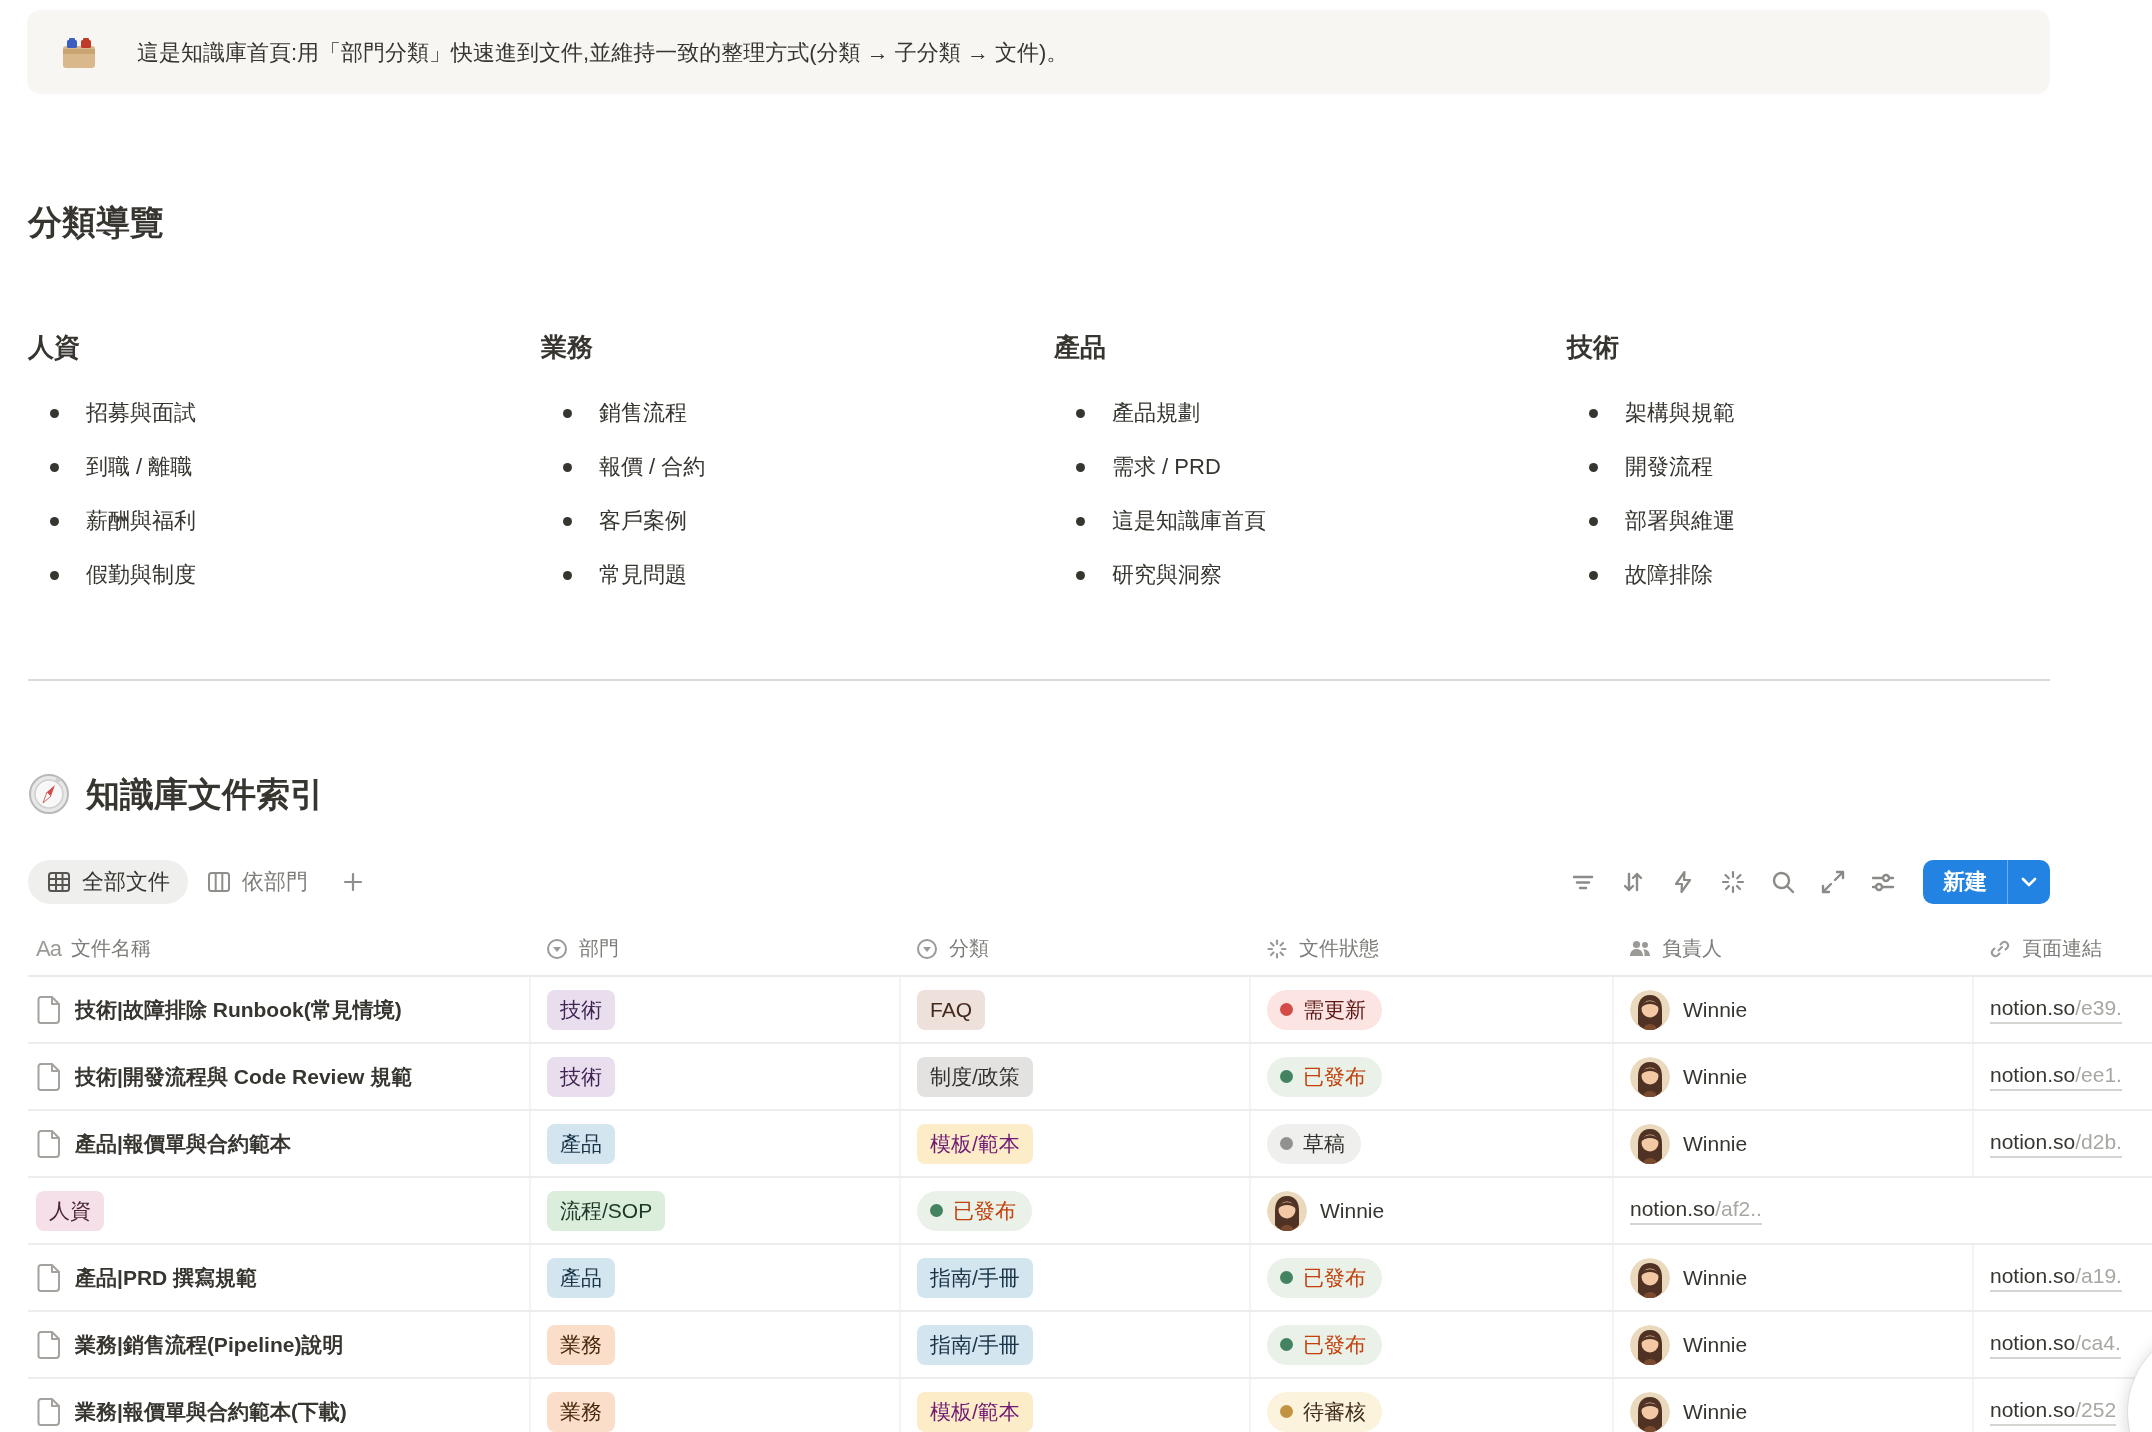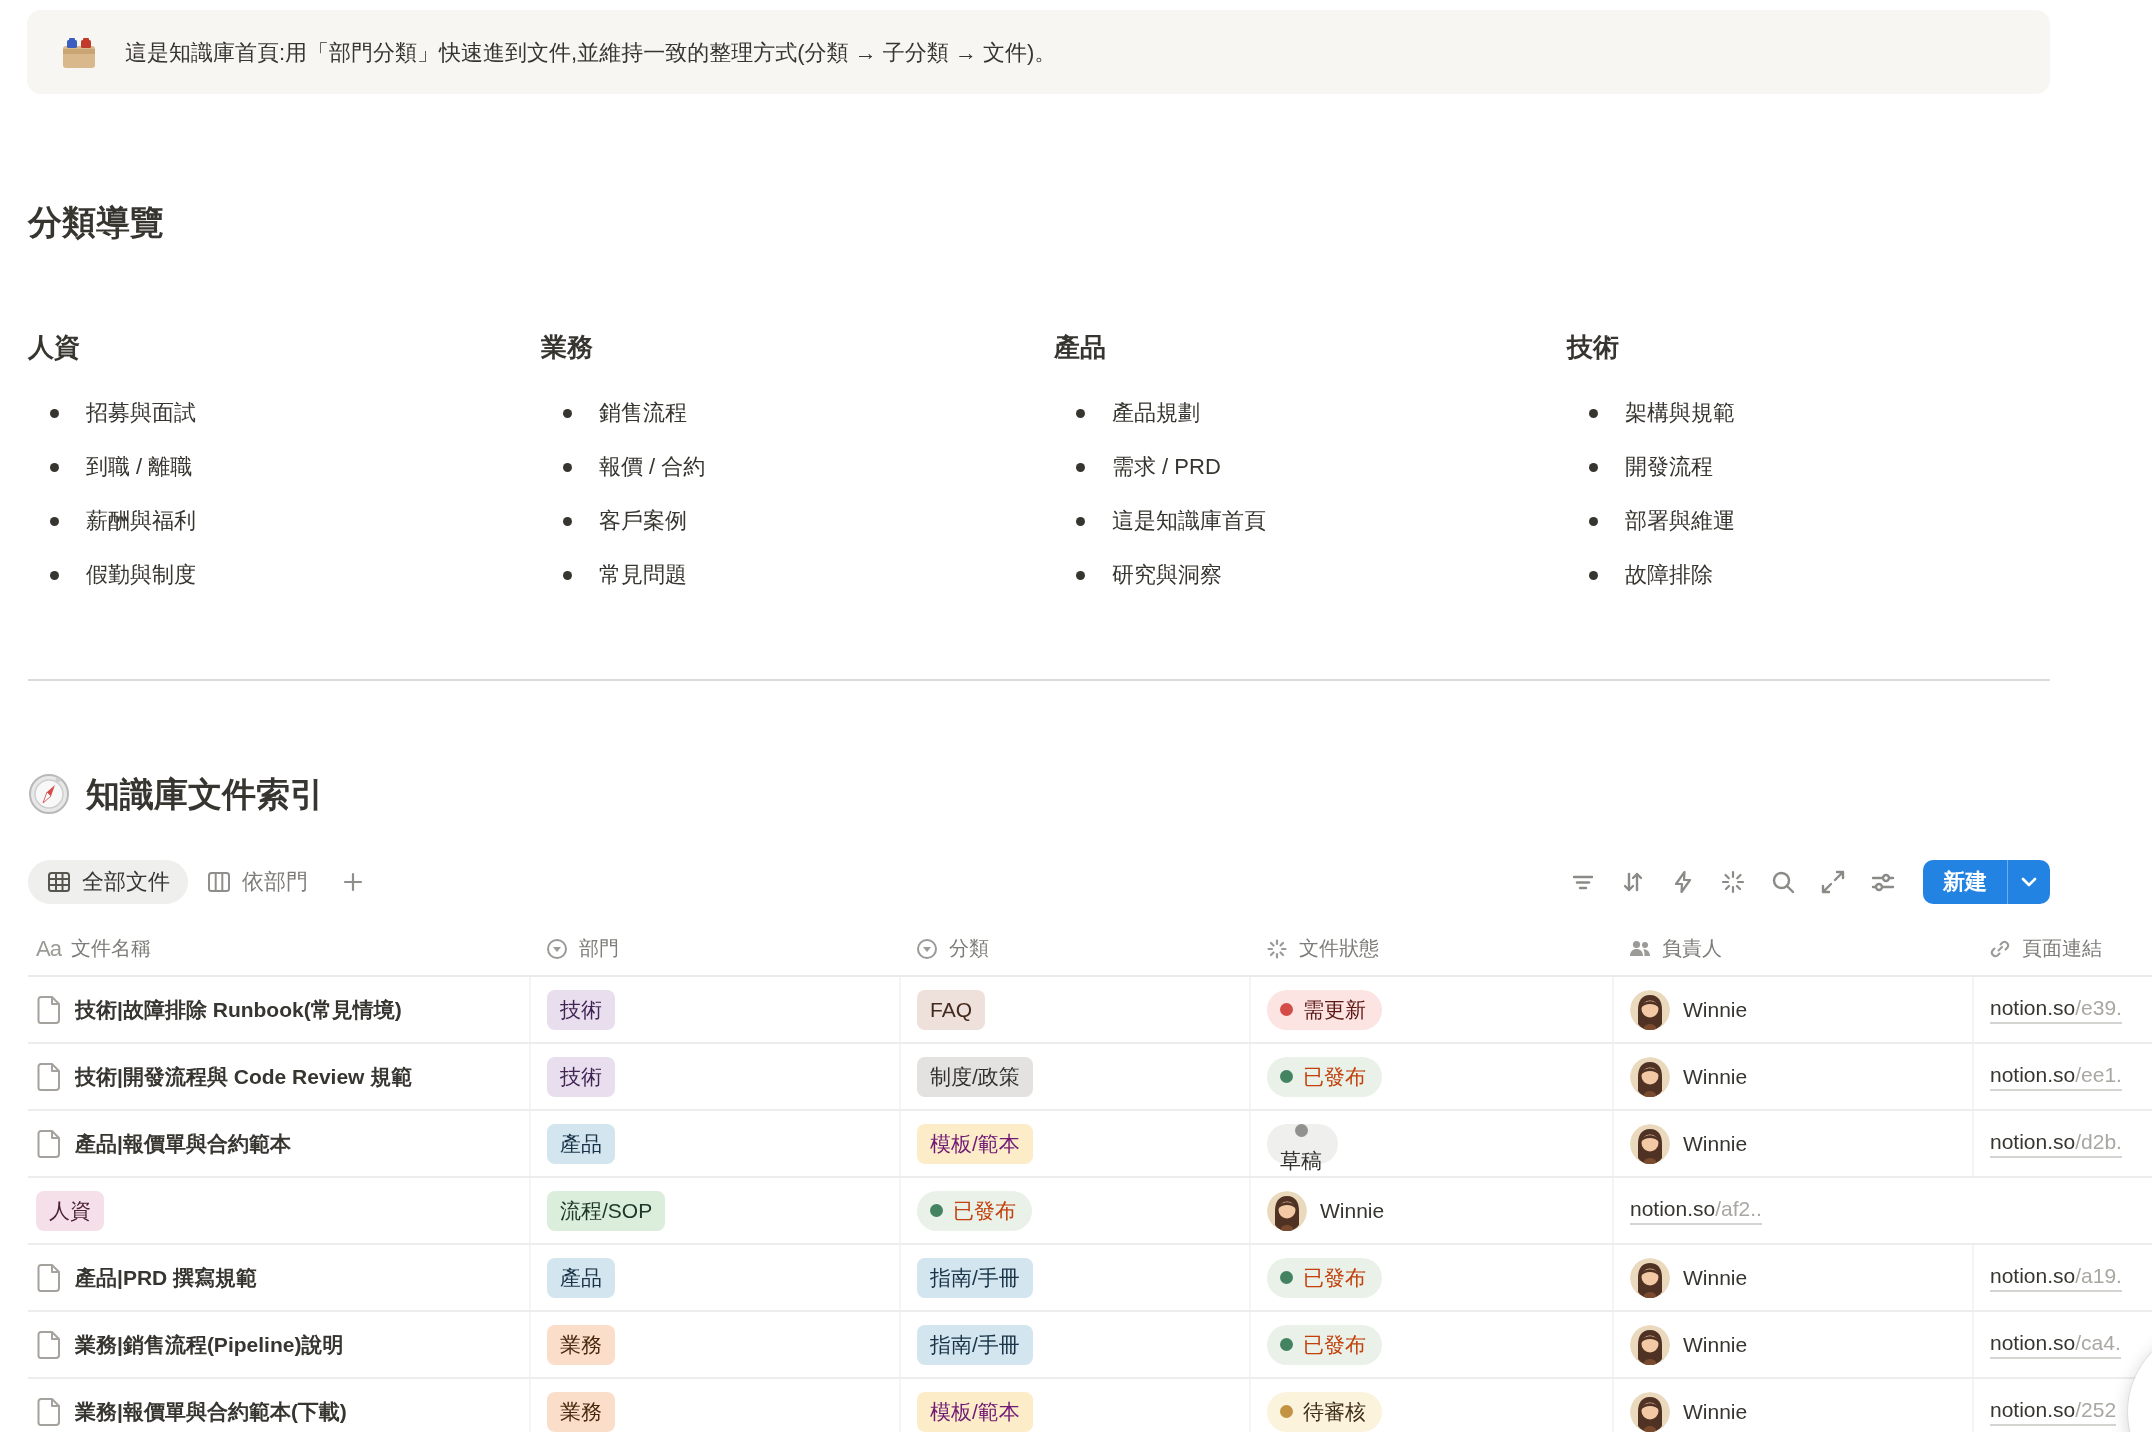--- a/index.html
+++ b/index.html
@@ -3,21 +3,21 @@
 <meta charset="utf-8">
 <style>
   * { margin:0; padding:0; box-sizing:border-box; }
   html,body { width:2152px; height:1432px; overflow:hidden; background:#fff;
     font-family:"Liberation Sans","DejaVu Sans",sans-serif; color:#37352F; }
   .page { position:relative; width:2152px; height:1432px; }
 
   
   .callout { margin:10px 27px 0 27px; width:2023px; min-height:84px;
     background:#F7F6F3; border-radius:14px; display:flex; align-items:center;
-    gap:24px; padding:18px 30px;text-align:right; }
+    gap:36px; padding:18px 30px;text-align:right; }
   .callout-emoji svg { width:44px; height:44px; display:block; }
   .callout-text { font-size:22px; line-height:1.5; color:#37352F; }
 
   
   .nav-title { margin:106px 0 0 28px; font-size:34px; font-weight:700; line-height:44px; }
   .nav-grid { margin:86px 27px 0 28px; width:2022px; display:grid;
     grid-template-columns:repeat(4,1fr); column-gap:30px; }
   .col-title { font-size:26px; font-weight:700; line-height:34px; }
   .col-list { margin-top:34px; list-style:none; }
   .col-item { position:relative; font-size:22px; line-height:30px; margin-bottom:24px;
@@ -81,21 +81,21 @@
   .c-brown  { background:#EEE0DA; color:#442A1E; }
   .c-gray   { background:#E3E2E0; color:#32302C; }
   .c-yellow { background:#FDECC8; color:#701a75; }
   .c-green  { background:#DBEDDB; color:#1C3829; }
 
   .pill { height:40px; display:inline-flex; align-items:center; gap:10px;
     padding:0 16px 0 13px; border-radius:20px; font-size:21px; }
   .pill .dot { width:13px; height:13px; border-radius:50%; flex:none; }
   .s-red    { background:#FBE4E1; color:#5D1715; } .s-red .dot { background:#D44C47; }
   .s-green  { background:#E9F1E8; color:#c2410c; } .s-green .dot { background:#448361; }
-  .s-gray   { background:#EFEFED; color:#32302C;flex-direction:column; } .s-gray .dot { background:#91918E; }
+  .s-gray   { background:#EFEFED; color:#32302C; } .s-gray .dot { background:#91918E; }
   .s-yellow { background:#FBF3DB; color:#402C1B; } .s-yellow .dot { background:#C29343; }
 
   .owner-cell { gap:13px; cursor:pointer; }
   .avatar { width:40px; height:40px; border-radius:50%; overflow:hidden; flex:none; }
   .avatar svg { width:40px; height:40px; display:block; }
   .owner-name { font-size:21px; }
 
   .link-cell { cursor:pointer; }
   .link { font-size:21px; border-bottom:2px solid #D6D4D0; padding-bottom:2px; }
   .link-base { color:#37352F; }

